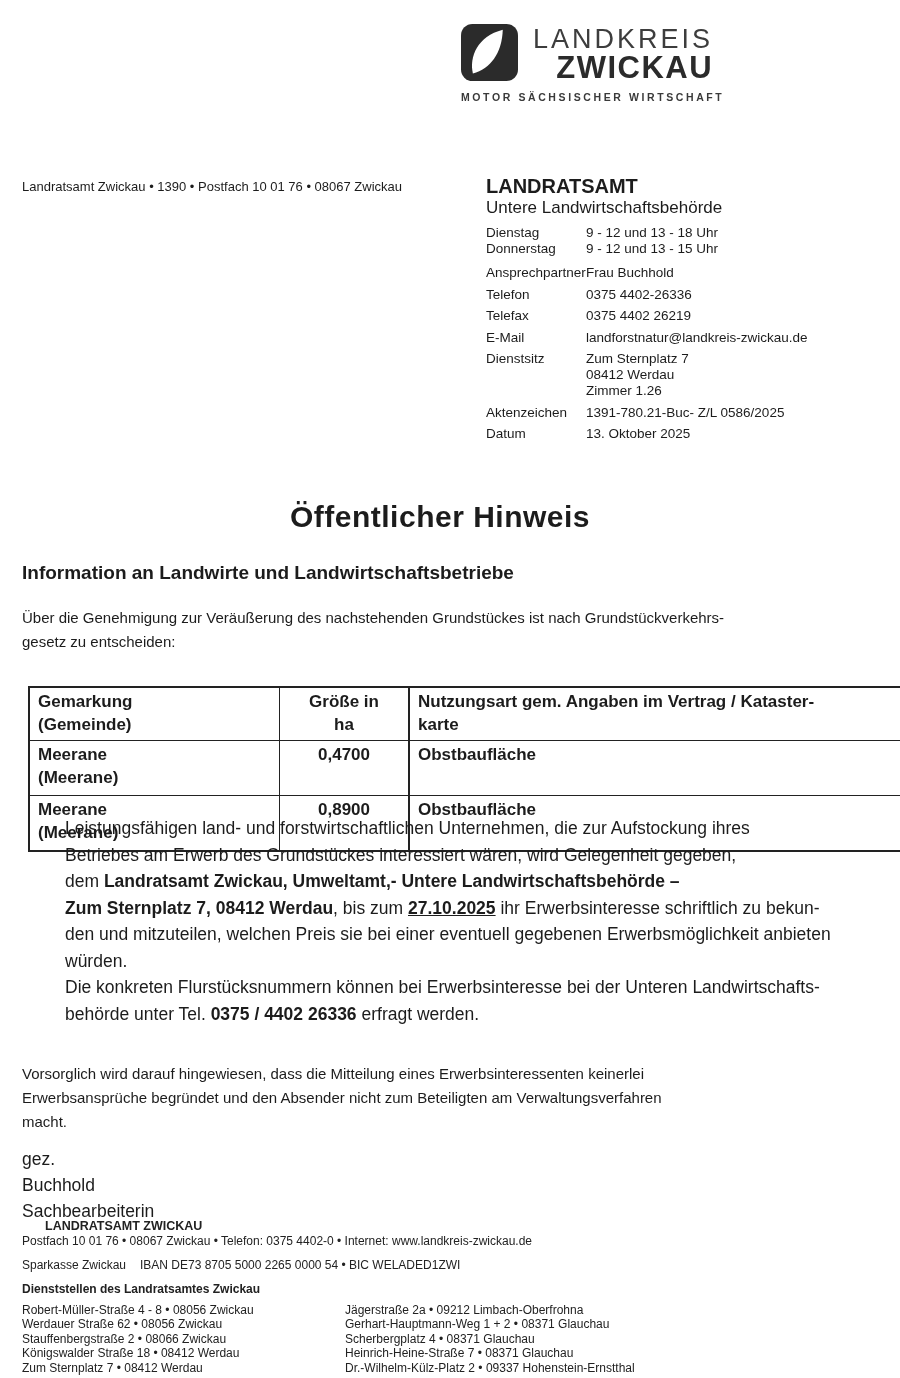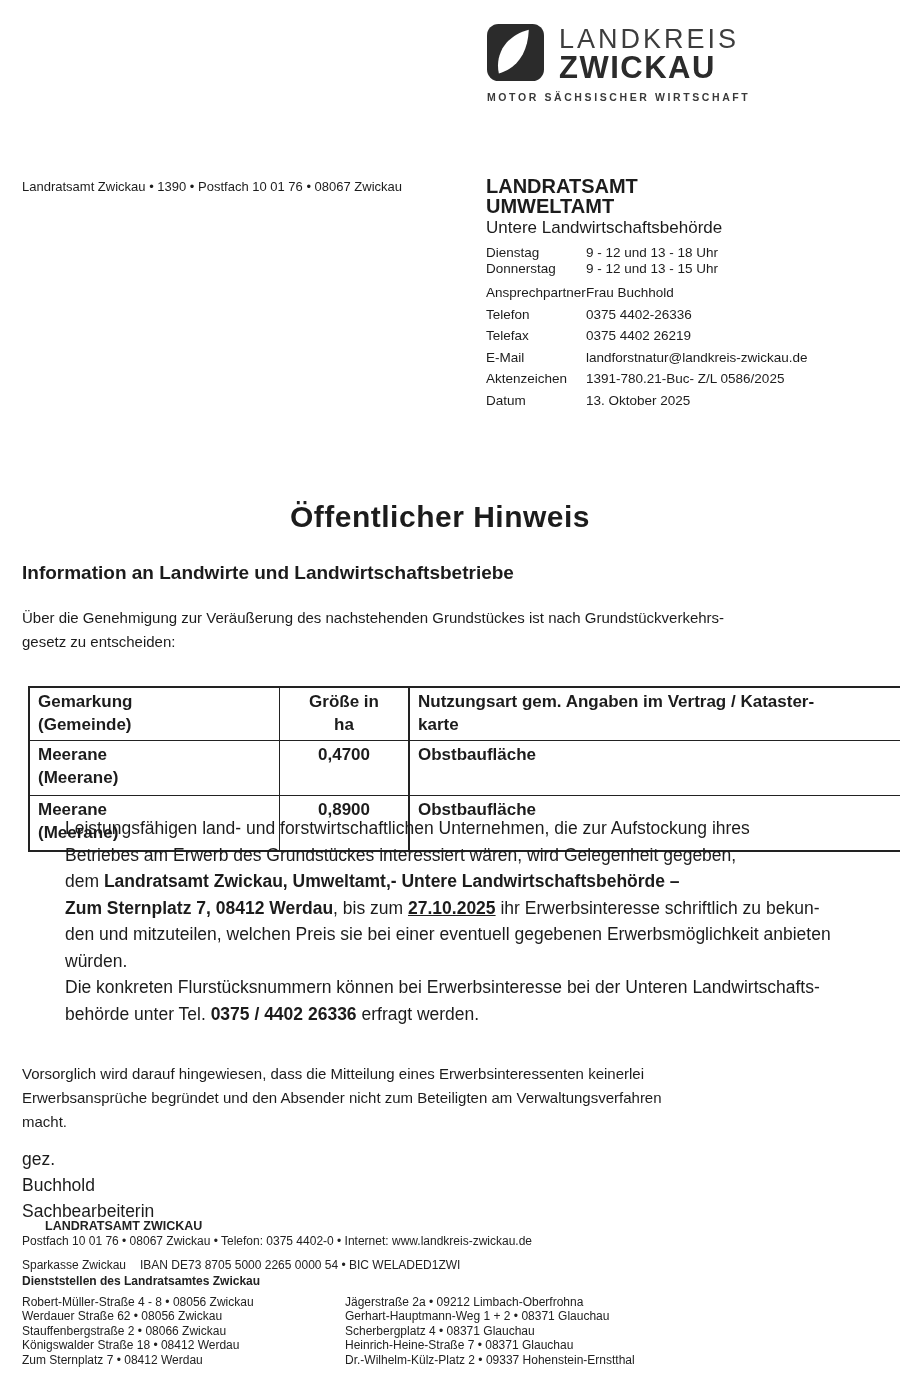--- a/index.html
+++ b/index.html
@@ -4,21 +4,21 @@
 <style>
   html,body { margin:0; padding:0; }
   body {
     width:900px; height:1378px; background:#ffffff;
     font-family:"Liberation Sans", sans-serif; color:#1c1c1c;
     position:relative; overflow:hidden;
   }
   .abs { position:absolute; }
 
   
-  .logo { left:487px; top:24px; }
+  .logo { left:461px; top:24px;text-align:right; }
   .logo-row { display:flex; align-items:flex-start; }
   .logo-names { margin-left:15px; padding-top:2px; }
   .logo-landkreis { font-size:27px; letter-spacing:3px; color:#3d3d3d; line-height:27px; font-weight:400; }
   .logo-zwickau  { font-size:31px; letter-spacing:1.5px; color:#2b2b2b; line-height:30px; font-weight:bold; }
   .logo-tagline  { margin-top:6px; font-size:10.5px; font-weight:bold; letter-spacing:2.6px; color:#3a3a3a; white-space:nowrap; }
 
   
   .sender { left:22px; top:179px; font-size:13px; }
 
   
@@ -48,21 +48,21 @@
   .prop-table { border:2px solid #222; }
   .col-size { width:112px; text-align:center !important; }
   .col-gem { width:233px; }
   .col-use { border-left-width:2.5px !important; }
   .prop-table tr.data-row td { height:48px; }
 
   
   .footer { left:22px; top:1219px; width:858px; font-size:12px; line-height:14.5px; color:#222; }
   .f-name { font-weight:bold; font-size:12.5px; line-height:15px;padding-left:23px; }
   .f-addr { margin-bottom:9px; }
-  .f-bank { display:flex; margin-bottom:2px;align-items:center; }
+  .f-bank { display:flex; margin-bottom:10px;align-items:center; }
   .f-bank-label { width:118px; flex-shrink:0; }
   .f-offices-title { font-weight:bold; margin-bottom:6px; }
   .f-cols { display:flex; }
   .f-col-left { width:323px; flex-shrink:0; }
   .f-col div { line-height:14.5px; }
 </style>
 </head>
 <body>
 
 <div class="abs logo">
@@ -78,21 +78,20 @@
       <div class="logo-zwickau">ZWICKAU</div>
     </div>
   </div>
   <div class="logo-tagline">MOTOR SÄCHSISCHER WIRTSCHAFT</div>
 </div>
 
 <div class="abs sender">Landratsamt Zwickau • 1390 • Postfach 10 01 76 • 08067 Zwickau</div>
 
 <div class="abs contact">
   <div class="office1">LANDRATSAMT</div>
-  <div class="office2">UMWELTAMT</div>
   <div class="office3">Untere Landwirtschaftsbehörde</div>
 
   <div class="hours-block">
     <div class="c-row" style="margin-bottom:0">
       <span class="c-label">Dienstag</span>
       <span class="c-value">9 - 12 und 13 - 18 Uhr</span>
     </div>
     <div class="c-row" style="margin-bottom:0">
       <span class="c-label">Donnerstag</span>
       <span class="c-value">9 - 12 und 13 - 15 Uhr</span>
@@ -107,20 +106,26 @@
     <span class="c-label">Telefon</span>
     <span class="c-value">0375 4402-26336</span>
   </div>
   <div class="c-row">
     <span class="c-label">Telefax</span>
     <span class="c-value">0375 4402 26219</span>
   </div>
   <div class="c-row">
     <span class="c-label">E-Mail</span>
     <span class="c-value">landforstnatur@landkreis-zwickau.de</span>
+  </div>
+  <div class="c-row">
+    <span class="c-label">Dienstsitz</span>
+    <span class="c-value">Zum Sternplatz 7
+08412 Werdau
+Zimmer 1.26</span>
   </div>
   <div class="c-row">
     <span class="c-label">Aktenzeichen</span>
     <span class="c-value">1391-780.21-Buc- Z/L 0586/2025</span>
   </div>
   <div class="c-row">
     <span class="c-label">Datum</span>
     <span class="c-value">13. Oktober 2025</span>
   </div>
 </div>

